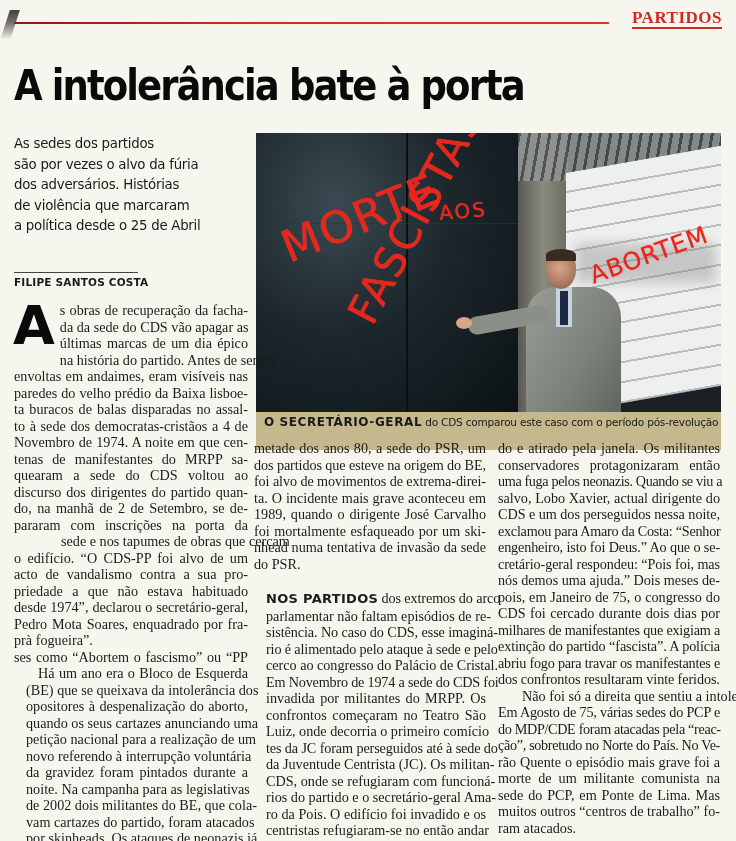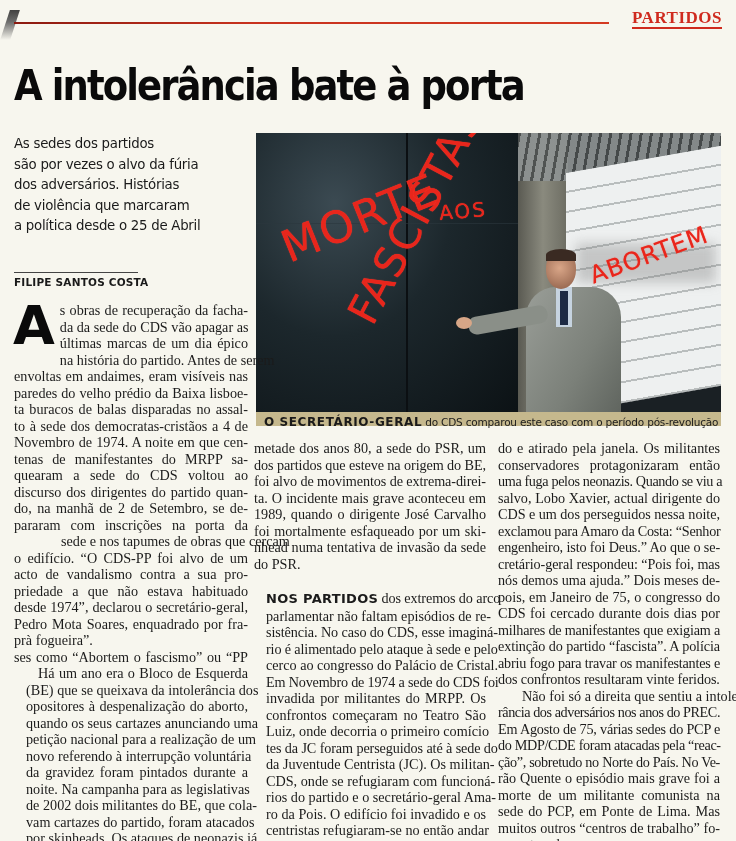--- a/index.html
+++ b/index.html
@@ -123,21 +123,21 @@
   }
   .person .shirt { position: absolute; left: 38px; top: 36px; width: 16px; height: 40px; background: #c6d3e0; }
   .person .tie { position: absolute; left: 42px; top: 40px; width: 8px; height: 34px; background: #1d2a44; }
   .person .arm {
     position: absolute; left: -50px; top: 60px; width: 80px; height: 18px;
     background: #8a8f88; transform: rotate(-10deg); border-radius: 8px;
   }
   .person .hand { position: absolute; left: -62px; top: 66px; width: 16px; height: 12px; background: #d7a687; border-radius: 50%; }
 
   .caption {
-    position: absolute; left: 256px; top: 412px; width: 465px; height: 14px;
+    position: absolute; left: 256px; top: 412px; width: 465px; height: 38px;
     background: #c5b88d; padding: 3px 6px 0 8px;
     font-family: "DejaVu Sans", sans-serif; font-size: 10.5px; color: #1a1a1a;
     white-space: nowrap; letter-spacing: -0.2px;
   }
   .caption b { font-size: 12px; letter-spacing: 0.6px; }
 </style>
 </head>
 <body>
 
 <div class="corner-mark2"></div>
@@ -270,21 +270,20 @@
     <span class="line" style="white-space: nowrap; display: block; letter-spacing: -0.0168445px;">nós demos uma ajuda.” Dois meses de-</span>
     <span class="line" style="white-space: nowrap; display: block;">pois, em Janeiro de 75, o congresso do</span>
     <span class="line" style="white-space: nowrap; display: block;">CDS foi cercado durante dois dias por</span>
     <span class="line" style="white-space: nowrap; display: block; letter-spacing: -0.220475px;">milhares de manifestantes que exigiam a</span>
     <span class="line" style="white-space: nowrap; display: block; letter-spacing: -0.10986px;">extinção do partido “fascista”. A polícia</span>
     <span class="line" style="white-space: nowrap; display: block; letter-spacing: -0.230254px;">abriu fogo para travar os manifestantes e</span>
     <span class="line last" style="white-space: nowrap; display: block; letter-spacing: -0.100076px;">dos confrontos resultaram vinte feridos.</span>
   </p>
   <p>
     <span class="line" style="padding-left: 12px; white-space: nowrap; display: block;">Não foi só a direita que sentiu a intole-</span>
-    <span class="line" style="text-indent: 0px; white-space: nowrap; display: block; letter-spacing: -0.431147px;">rância dos adversários nos anos do PREC.</span>
     <span class="line" style="text-indent: 0px; white-space: nowrap; display: block; letter-spacing: -0.188957px;">Em Agosto de 75, várias sedes do PCP e</span>
     <span class="line" style="text-indent: 0px; white-space: nowrap; display: block; letter-spacing: -0.336434px;">do MDP/CDE foram atacadas pela “reac-</span>
     <span class="line" style="text-indent: 0px; white-space: nowrap; display: block; letter-spacing: -0.331161px;">ção”, sobretudo no Norte do País. No Ve-</span>
     <span class="line" style="text-indent: 0px; white-space: nowrap; display: block;">rão Quente o episódio mais grave foi a</span>
     <span class="line" style="text-indent: 0px; white-space: nowrap; display: block;">morte de um militante comunista na</span>
     <span class="line" style="text-indent: 0px; white-space: nowrap; display: block;">sede do PCP, em Ponte de Lima. Mas</span>
     <span class="line" style="text-indent: 0px; white-space: nowrap; display: block;">muitos outros “centros de trabalho” fo-</span>
     <span class="line last" style="text-indent: 0px; white-space: nowrap; display: block;"><span>ram atacados.</span></span>
   </p>
 </div>

